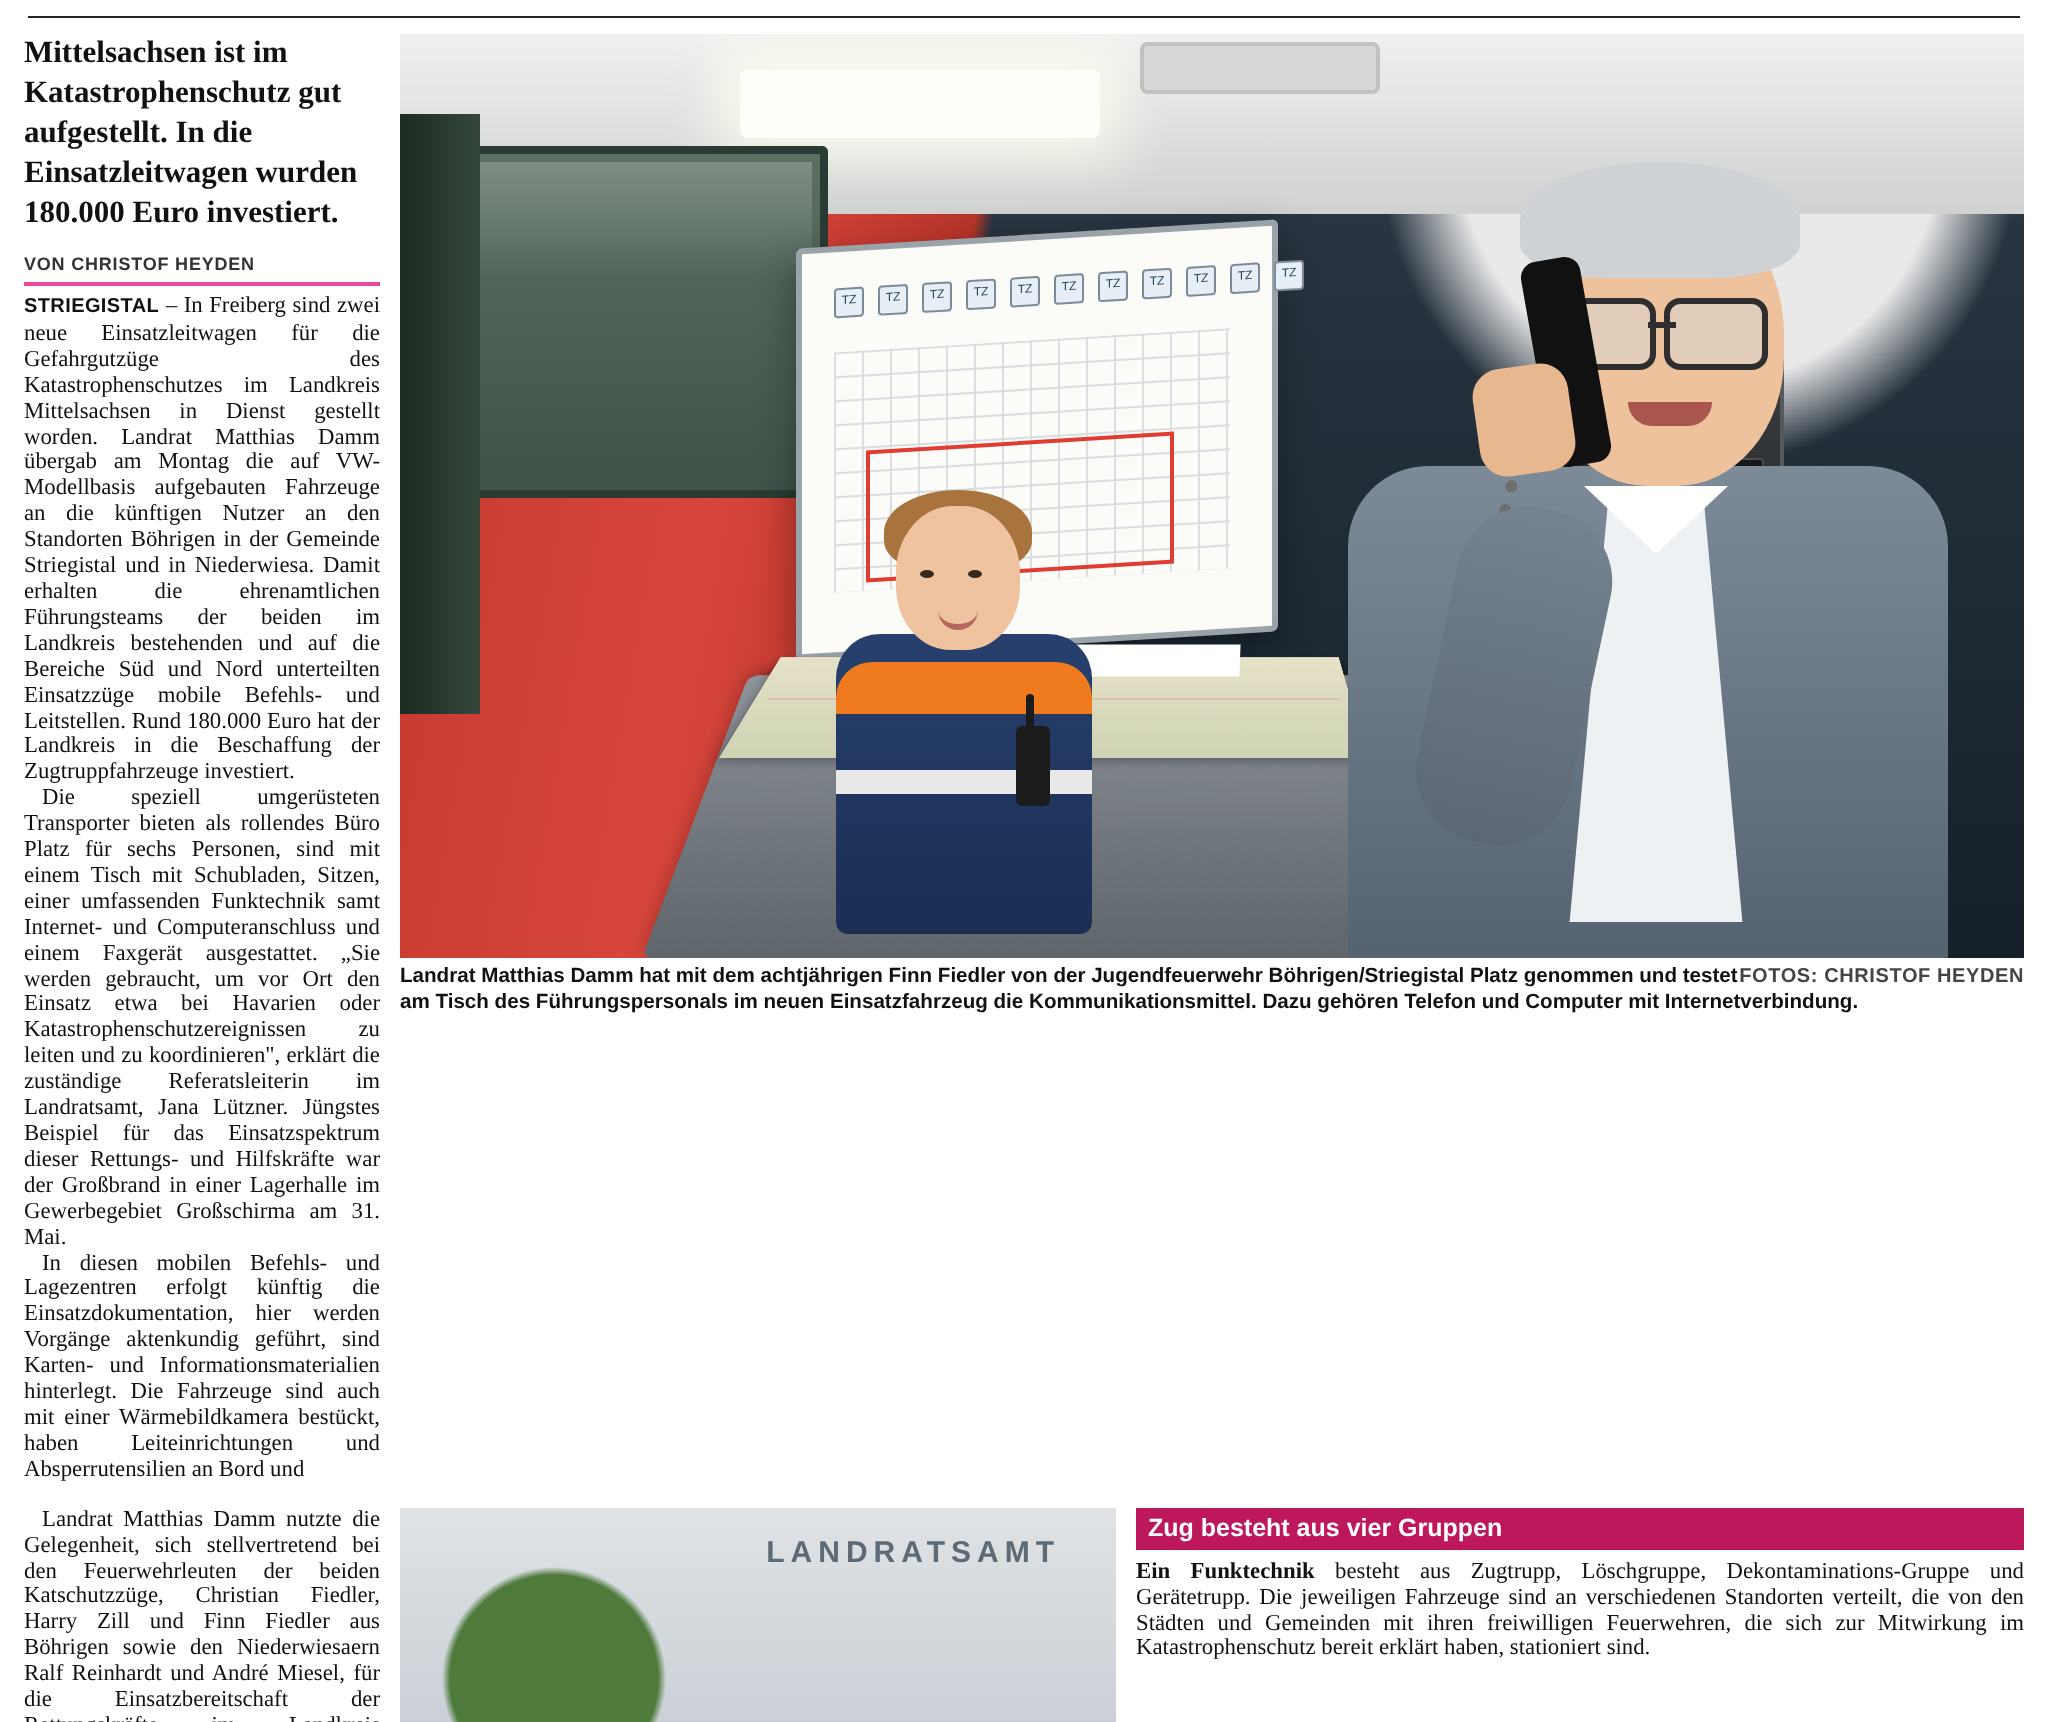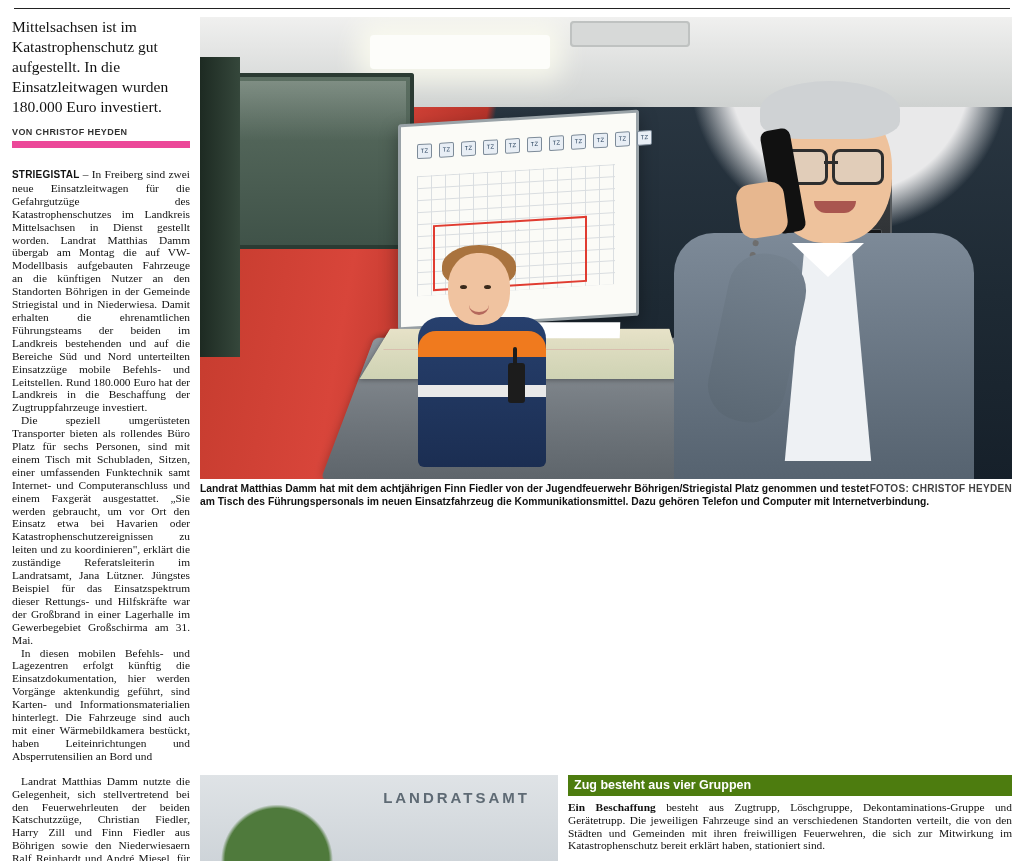--- a/index.html
+++ b/index.html
@@ -26,33 +26,33 @@
 
   
   .main{display:flex;gap:10px;align-items:flex-start;}
   .col-left{width:178px;flex:0 0 178px;}
   .col-right{flex:1;}
 
   
   .lead{
     font-size:15.5px;
     line-height:20px;
-    font-weight:normal;
+    font-weight:bold;
     color:#111;
     margin:0 0 10px 0;
   }
   .byline{
     font-family:"Liberation Sans", sans-serif;
     font-size:9px;
     font-weight:bold;
     letter-spacing:.4px;
     color:#333;
     padding-bottom:4px;
-    border-bottom:7px solid #ec4899;
-    margin-bottom:20px;
+    border-bottom:2px solid #ec4899;
+    margin-bottom:4px;
   }
   .body-col{
     font-size:11.4px;
     line-height:12.9px;
     text-align:justify;
     hyphens:auto;
     color:#111;
   }
   .body-col p{margin:0;}
   .body-col p + p{text-indent:9px;}
@@ -83,21 +83,21 @@
   }
 
   
   .lower{display:flex;gap:10px;margin-top:12px;align-items:flex-start;}
   .lcol{width:178px;flex:0 0 178px;}
   .lcol2{width:178px;flex:0 0 178px;}
   .photo2wrap{width:358px;flex:0 0 358px;}
   .photo2{position:relative;width:100%;height:248px;overflow:hidden;background:#8aa3bb;}
   .sidebar{flex:1;}
   .sb-title{
-    background:#4d7c0f;color:#fff;
+    background:#be185d;color:#fff;
     font-family:"Liberation Sans", sans-serif;
     font-weight:bold;font-size:12.5px;
     padding:3px 6px 4px 6px;
     margin-bottom:5px;
   }
   .sb-body{font-size:11.4px;line-height:12.9px;text-align:justify;hyphens:auto;}
   .sb-body p{margin:0 0 8px 0;}
   .sb-body b{font-weight:bold;}
 
   
@@ -275,18 +275,18 @@
         </div>
         <div class="p2-tree"></div>
 
       </div>
 
     </div>
 
     <div class="sidebar">
       <div class="sb-title">Zug besteht aus vier Gruppen</div>
       <div class="sb-body">
-        <p><b>Ein Beschaffung</b><span> besteht aus Zugtrupp, Löschgruppe, Dekontaminations-Gruppe und Gerätetrupp. Die jeweiligen Fahrzeuge sind an verschiedenen Standorten verteilt, die von den Städten und Gemeinden mit ihren freiwilligen Feuerwehren, die sich zur Mitwirkung im Katastrophenschutz bereit erklärt haben, stationiert sind.</span></p>
+        <p><b>Ein Funktechnik</b><span> besteht aus Zugtrupp, Löschgruppe, Dekontaminations-Gruppe und Gerätetrupp. Die jeweiligen Fahrzeuge sind an verschiedenen Standorten verteilt, die von den Städten und Gemeinden mit ihren freiwilligen Feuerwehren, die sich zur Mitwirkung im Katastrophenschutz bereit erklärt haben, stationiert sind.</span></p>
 
       </div>
     </div>
   </div>
 </div>
 
 </body></html>

